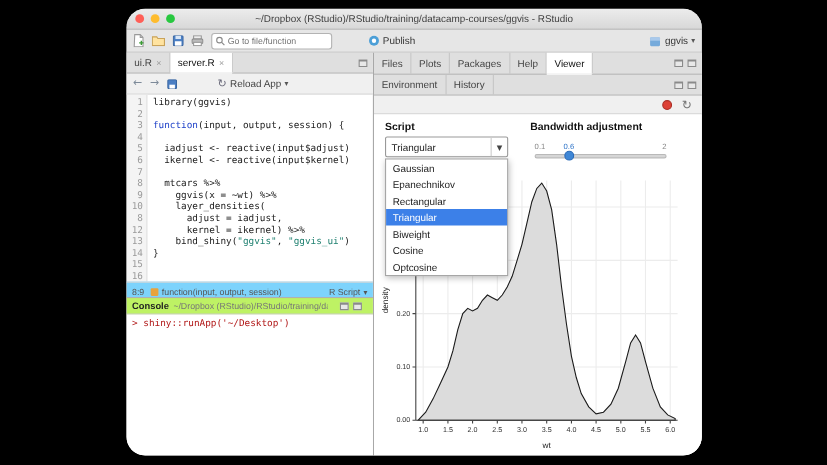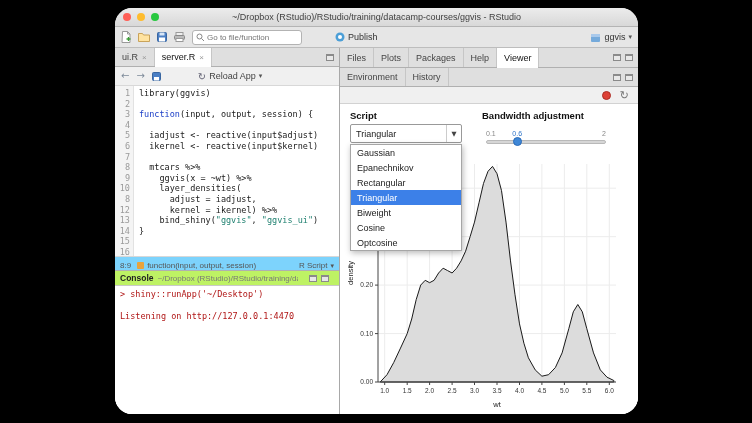--- a/index.html
+++ b/index.html
@@ -230,21 +230,20 @@
         <span class="console-title">Console</span>
         <span class="console-path">~/Dropbox (RStudio)/RStudio/training/datacamp-courses/ggvis</span>
         <span class="bar-right">
           <span class="winicon"></span>
           <span class="winicon"></span>
         </span>
       </div>
       <div class="console-body" id="console-body">
           <div class="console-line command">&gt; shiny::runApp('~/Desktop')</div>
           <div class="console-line output">&nbsp;</div>
-          <div class="console-line message">Listening on http://127.0.0.1:4470</div>
         </div>
     </div>
 
     <div class="right-col">
 
       <div class="tabbar tall">
         <span class="tab">
             <span>Files</span>
           </span>
         <span class="tab">

